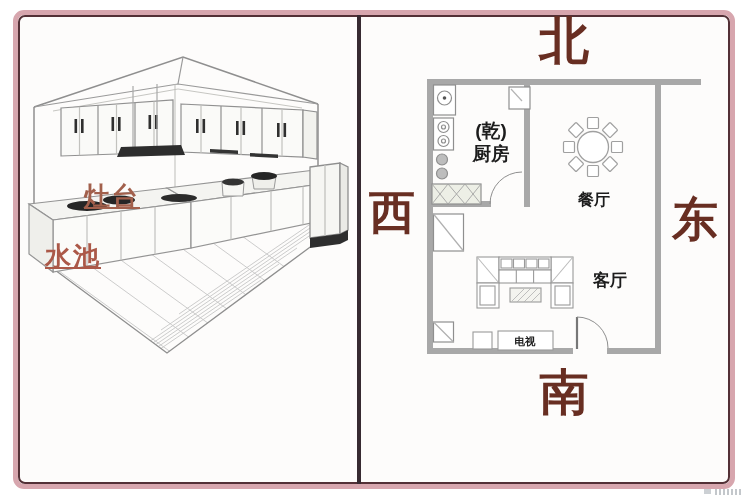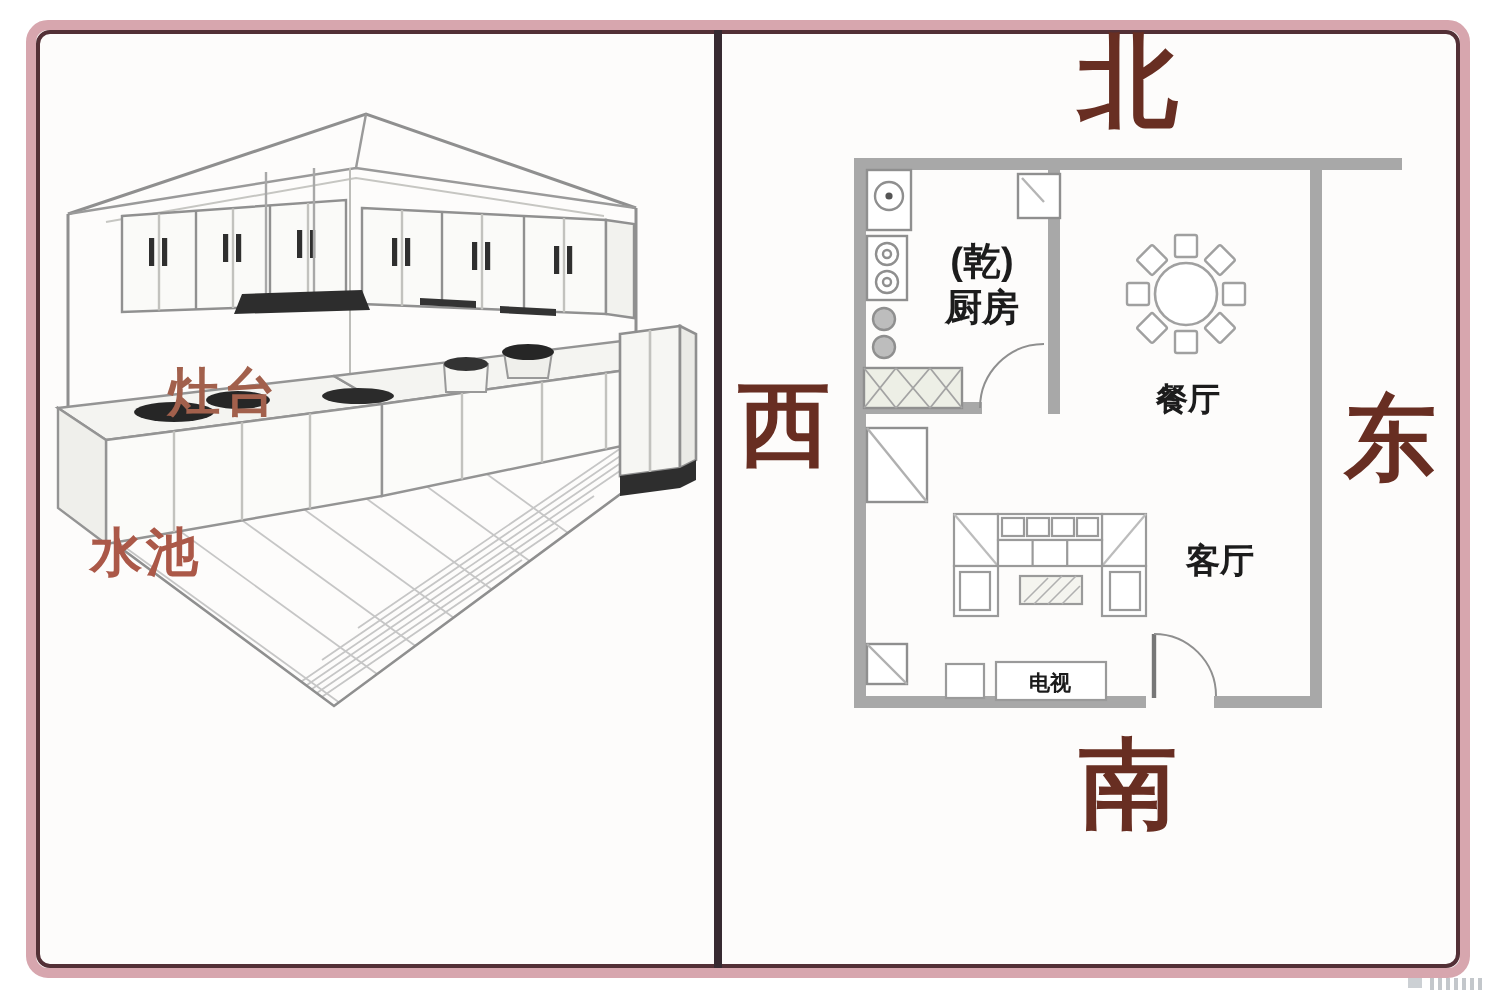--- a/index.html
+++ b/index.html
@@ -14,23 +14,23 @@
   .divider     { position:absolute; left:357px; top:15px; width:4px; height:469px;
                  background:#372a31; z-index:3; }
 
   
   .layer { position:absolute; z-index:4; }
   svg { display:block; }
   text { font-family:"Liberation Sans", sans-serif; font-weight:bold; fill:#1c1c1c; }
 
   
   .cn-label { position:absolute; z-index:5; font-weight:bold; letter-spacing:2px;
-              font-family:"Liberation Sans", sans-serif; }
+              font-family:"Liberation Sans", sans-serif;text-decoration:underline; }
   .stove-label { left:84px; top:179px; font-size:26px; color:#a2604c; }
-  .sink-label  { left:45px; top:239px; font-size:26px; color:#ab5848;margin-top:20px; }
+  .sink-label  { left:45px; top:239px; font-size:26px; color:#ab5848; }
 
   
   .dir { position:absolute; z-index:5; color:#682e22; font-weight:bold;
          font-family:"Liberation Serif", serif; line-height:1.05; text-align:center; }
   .dir-north { left:519px; top:15px;  width:90px; font-size:50px; }
   .dir-west  { left:366px; top:189px; width:52px; font-size:46px; }
   .dir-east  { left:669px; top:196px; width:52px; font-size:46px; }
   .dir-south { left:533px; top:367px; width:62px; font-size:49px; }
 
   

